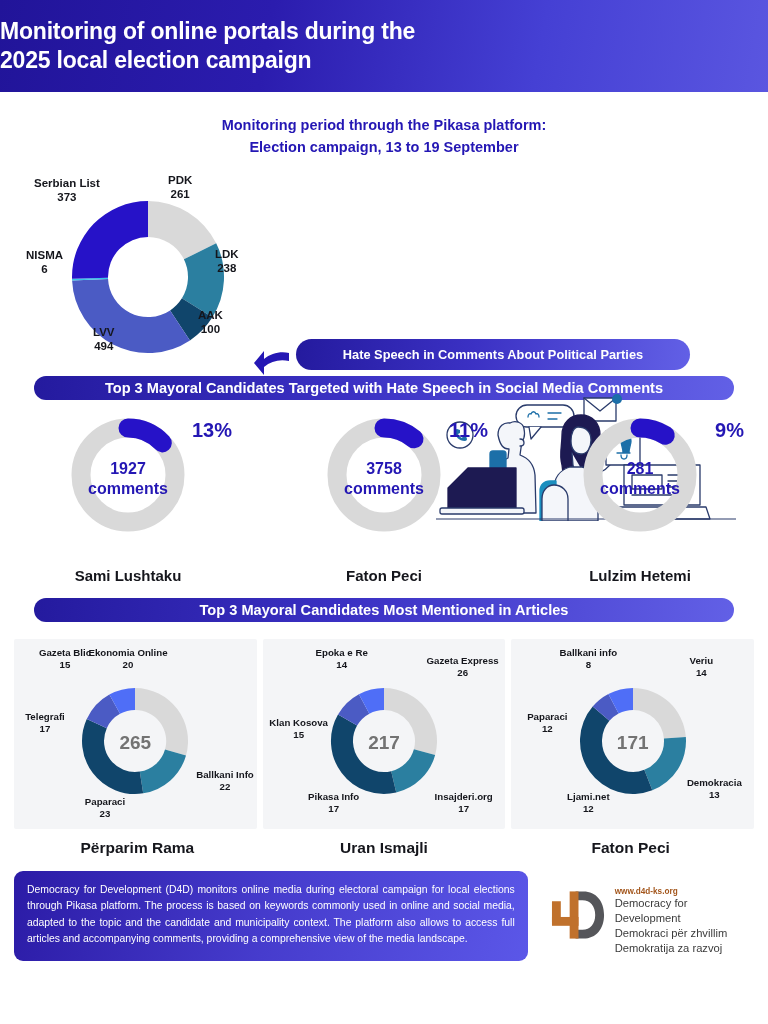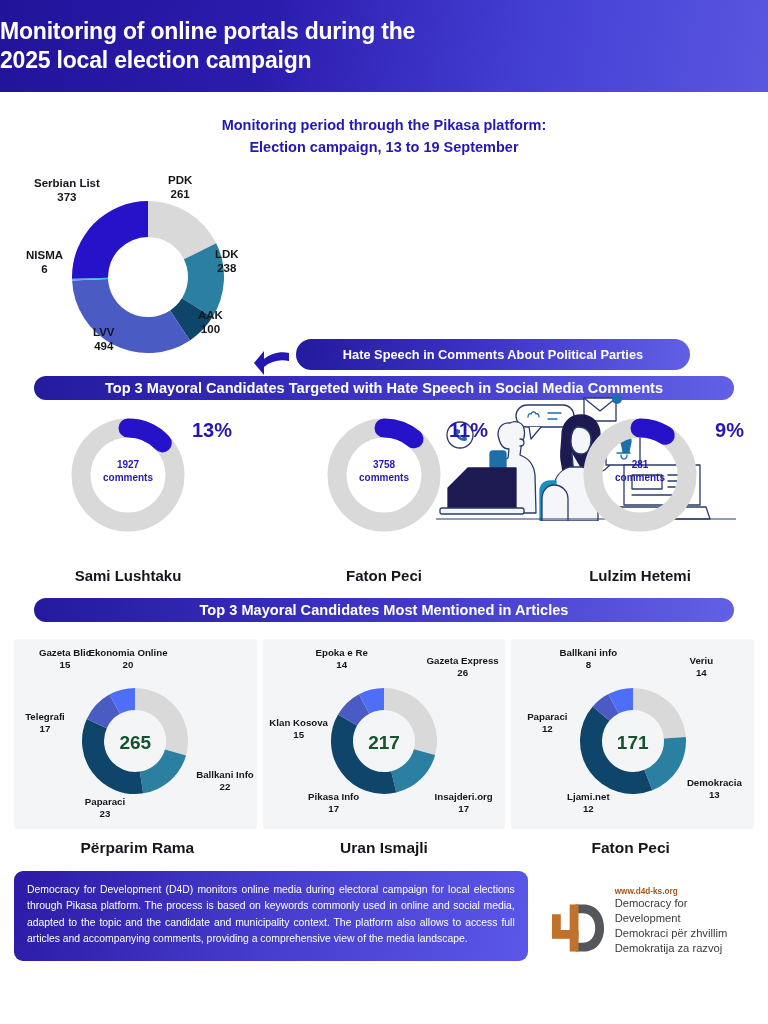--- a/index.html
+++ b/index.html
@@ -71,54 +71,54 @@
   .cands { display:flex; margin-top: 17px; }
   .cand { flex:1; display:flex; flex-direction:column; align-items:center; }
   .cand-ring { position: relative; width: 132px; height: 116px; }
   .cand-pct {
     position:absolute; right: -38px; top: 2px;
     color:#2417b4; font-weight:bold; font-size:20px;
   }
   .cand-center {
     position:absolute; left:0; right:0; top: 42px;
     text-align:center; color:#2417b4; font-weight:bold;
-    font-size: 10px; line-height: 1.28;
+    font-size: 16px; line-height: 1.28;
   }
   .cand-name {
     margin-top: 34px; font-size: 15px; font-weight:bold; color:#15161c;
   }
 
   
   .cards { display:flex; gap: 6px; padding: 0 14px; margin-top: 17px; }
   .card {
     flex:1; background:#f4f5f7; border-radius: 2px;
     height: 190px; position: relative;
   }
   .card-svg { position:absolute; left:50%; top: 40px; transform: translateX(-50%); }
   .card-total {
     position:absolute; left:0; right:0; top: 93px;
-    text-align:center; color:#14532d; font-weight:bold; font-size: 19px;
+    text-align:center; color:#737373; font-weight:bold; font-size: 19px;
   }
   .card-label {
     position:absolute; text-align:center; font-size:9.7px;
     font-weight:bold; color:#15161c; line-height:1.2; white-space:nowrap;
   }
   .cand-names-row { display:flex; padding: 0 14px; margin-top: 10px; }
   .cand-names-row > div {
     flex:1; text-align:center; font-size:15.5px; font-weight:bold; color:#15161c;
   }
 
   
   .footer { display:flex; align-items:flex-start; margin-top: 14px; padding: 0 14px; }
   .footer-box {
     width: 522px; border-radius: 9px; padding: 11px 13px 13px 13px;
     background: linear-gradient(105deg, #2b1ba6 0%, #463ccd 50%, #5b57e8 100%);
     color:#fff; font-size: 10.4px; line-height: 1.58; text-align: justify;
   }
-  .logo-area { display:flex; align-items:flex-end; margin-left: 22px; margin-top: 16px; }
+  .logo-area { display:flex; align-items:flex-start; margin-left: 22px; margin-top: 16px; }
   .logo-text { margin-left: 8px; }
   .logo-url { font-size: 8.2px; color:#c0712c; font-weight: normal; }
   .logo-url b { color:#a3561c; }
   .logo-line { font-size: 11.2px; color:#3b3b3b; line-height:1.33; }
 </style>
 </head>
 <body>
 
 <div class="page">
 

